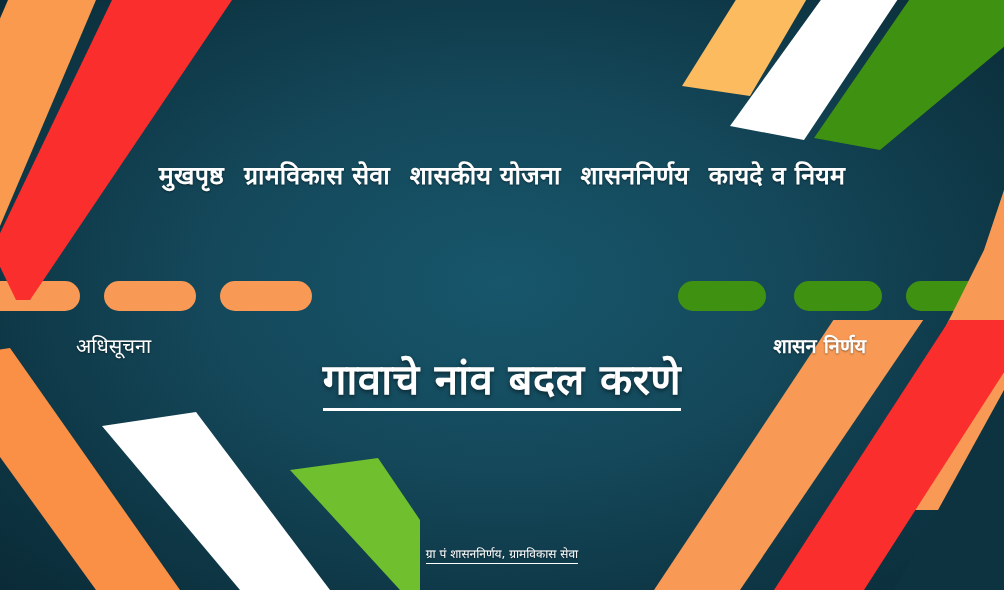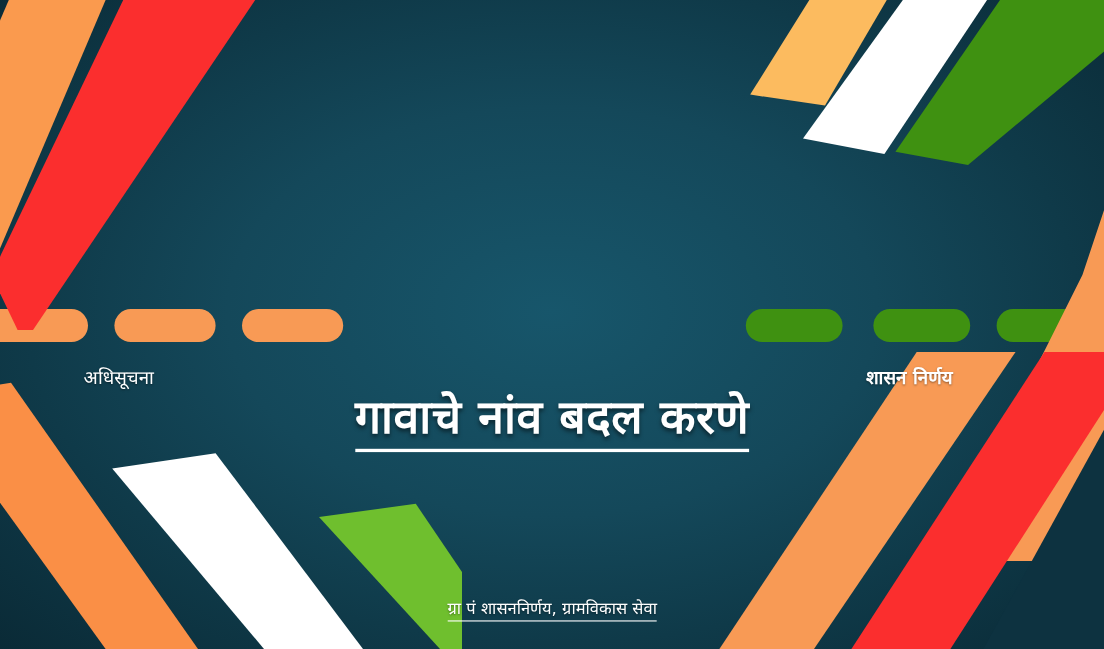--- a/index.html
+++ b/index.html
@@ -49,21 +49,21 @@
     z-index: 6;
     padding: 0 90px;
   }
   .nav-line { display: block; }
   .nav-item { display: inline; }
   .nav-item + .nav-item { margin-left: 11px; }
 
   .side-label {
     position: absolute;
     color: #ffffff;
-    font-size: 17px;
+    font-size: 20px;
     font-weight: 400;
     line-height: 1;
     text-shadow: 0 1px 2px rgba(0,0,0,0.45);
     z-index: 6;
     white-space: nowrap;
   }
   #label-left  { left: 76px;  top: 336px; }
   #label-right { right: 138px; top: 336px; font-weight: bold; }
 
   .main-title {
@@ -88,21 +88,21 @@
   .footer {
     position: absolute;
     left: 0; right: 0;
     top: 543px;
     text-align: center;
     z-index: 6;
   }
   .footer span {
     display: inline-block;
     color: #ffffff;
-    font-size: 15px;
+    font-size: 12px;
     font-weight: 400;
     line-height: 1.1;
     border-bottom: 1px solid #ffffff;
     padding-bottom: 2px;
     text-shadow: 0 1px 2px rgba(0,0,0,0.4);
   }
 </style>
 </head>
 <body>
 
@@ -140,20 +140,27 @@
     <div class="pill orange" style="left:104px; top:281px; width:92px;"></div>
     <div class="pill orange" style="left:220px; top:281px; width:92px;"></div>
   </div>
   <div>
     <div class="pill green" style="left:678px; top:281px; width:88px;"></div>
     <div class="pill green" style="left:794px; top:281px; width:88px;"></div>
     <div class="pill green" style="left:906px; top:281px; width:92px;"></div>
   </div>
 
   <div class="nav-block">
+    <span class="nav-line">
+      <span class="nav-item">मुखपृष्ठ</span>
+      <span class="nav-item">ग्रामविकास सेवा</span>
+      <span class="nav-item">शासकीय योजना</span>
+      <span class="nav-item">शासननिर्णय</span>
+      <span class="nav-item">कायदे व नियम</span>
+    </span>
   </div>
 
   <div class="side-label" id="label-left">अधिसूचना</div>
   <div class="side-label" id="label-right">शासन निर्णय</div>
 
   <div class="main-title">
     <span>गावाचे नांव बदल करणे</span>
   </div>
 
   <div class="footer">

